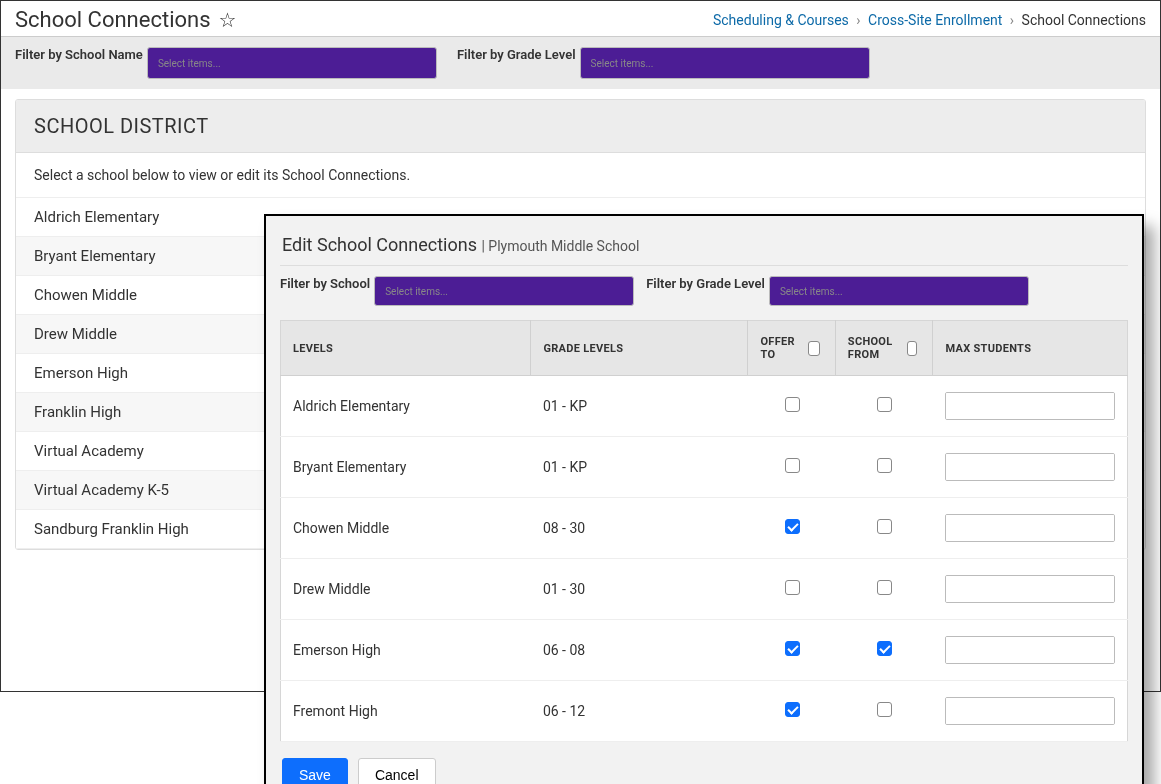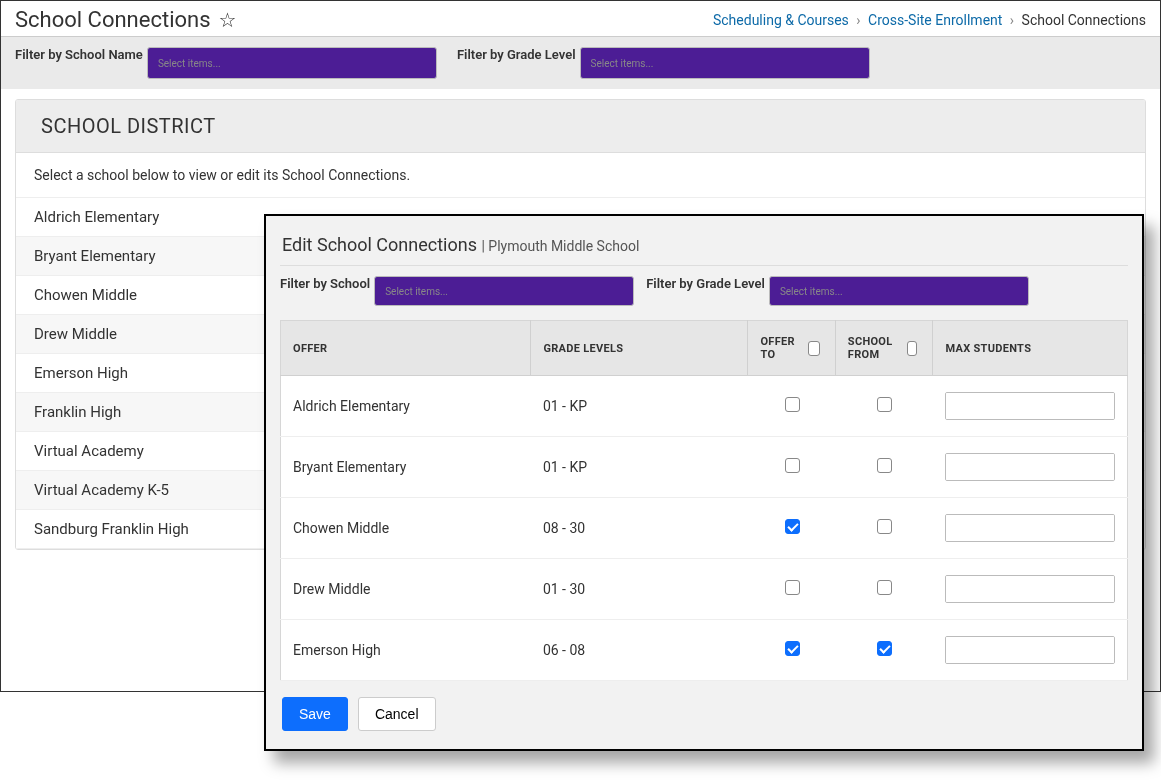--- a/index.html
+++ b/index.html
@@ -36,21 +36,21 @@
     .filter-block { display:flex; flex-direction:row; gap:4px; }
     .filter-label { font-size: 13px; font-weight: 600; }
     .select-items {
       height: 32px; width: 290px;
       border: 1px solid #bbb; border-radius: 3px;
       padding: 0 10px; font-size: 10px; color: #888;
       display: flex; align-items: center; background: #4c1d95;
     }
     .district-wrapper { margin: 10px 14px; border:1px solid #ddd; border-radius:3px; overflow:hidden; }
     .district-header {
-      background: #ededed; padding: 14px 25px; font-size: 20px; font-weight:400; letter-spacing:0.5px;
+      background: #ededed; padding: 14px 18px; font-size: 20px; font-weight:400; letter-spacing:0.5px;
       border-bottom:1px solid #ddd;
     }
     .district-hint { padding: 14px 18px; font-size: 14px; border-bottom:1px solid #eee; }
     .school-list { }
     .school-row {
       padding: 10px 18px; font-size: 15px;
       border-bottom: 1px solid #eee;
       cursor: pointer;
     }
     .school-row:nth-child(even){ background:#f7f7f7; }
@@ -182,21 +182,21 @@
         <span class="filter-label">Filter by Grade Level</span>
         <div class="select-items">
           <span>Select items...</span>
         </div>
       </div>
     </div>
 
     <table class="modal-table">
       <thead>
         <tr>
-          <th class="col-school">OFFER</th>
+          <th class="col-school">LEVELS</th>
           <th class="col-grade">GRADE LEVELS</th>
           <th class="col-offer">
             <div class="th-with-check">
               <span>OFFER TO</span>
               <input type="checkbox" class="cb" style="">
             </div>
           </th>
           <th class="col-accept">
             <div class="th-with-check">
               <span>SCHOOL FROM</span>
@@ -255,20 +255,31 @@
             <td class="col-school">Emerson High</td>
             <td class="col-grade">06 - 08</td>
             <td class="col-offer" style="text-align: center;"><input type="checkbox" class="cb" checked="" style=""></td>
             <td class="col-accept" style="text-align: center;"><input type="checkbox" class="cb" checked="" style=""></td>
             <td class="col-max">
               <div class="stepper">
                 <input type="text" style="">
               </div>
             </td>
           </tr>
+          <tr>
+            <td class="col-school">Fremont High</td>
+            <td class="col-grade">06 - 12</td>
+            <td class="col-offer" style="text-align: center;"><input type="checkbox" class="cb" checked="" style=""></td>
+            <td class="col-accept" style="text-align: center;"><input type="checkbox" class="cb" style=""></td>
+            <td class="col-max">
+              <div class="stepper">
+                <input type="text" style="">
+              </div>
+            </td>
+          </tr>
         </tbody>
     </table>
 
     <div class="modal-actions">
       <button class="btn primary">Save</button>
       <button class="btn">Cancel</button>
     </div>
   </div>
 
 </div>

